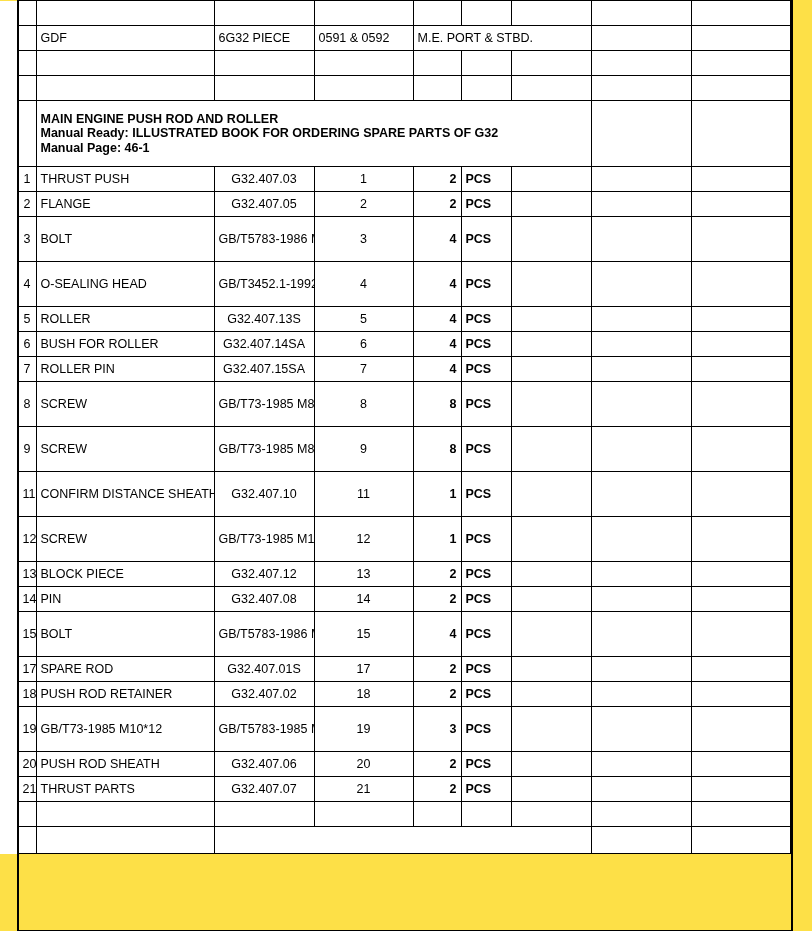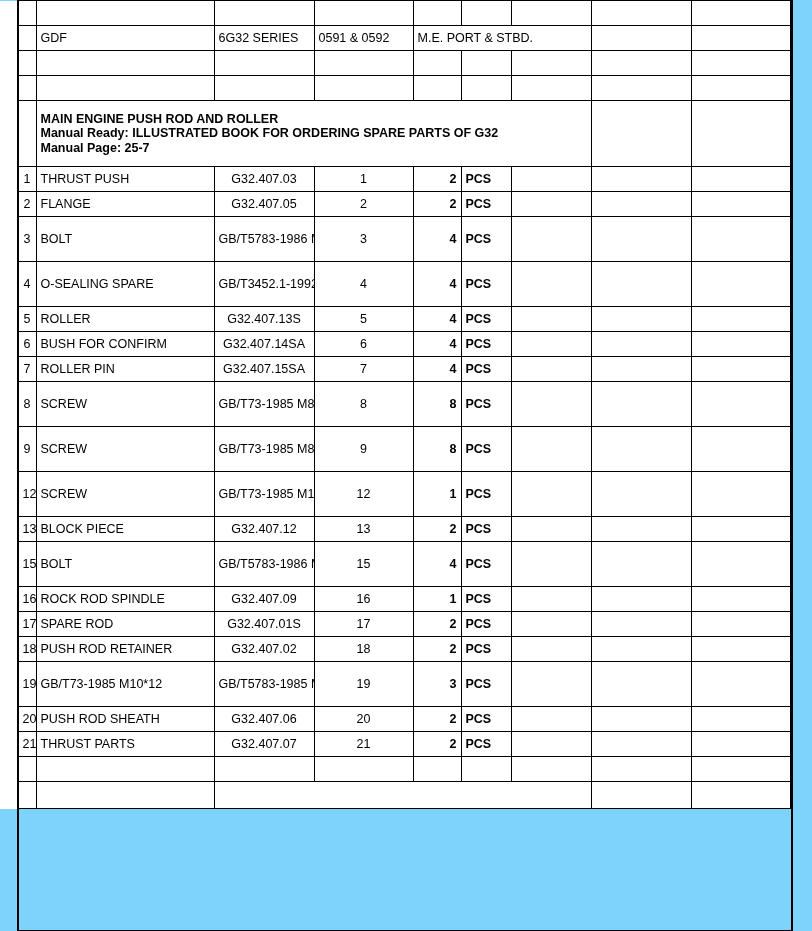--- a/index.html
+++ b/index.html
@@ -12,21 +12,21 @@
     height: 931px;
     font-family: "Liberation Sans", sans-serif;
     color: #000000;
     overflow: hidden;
   }
 
   #sheet {
     position: relative;
     width: 812px;
     height: 931px;
-    background: #7dd3fc;
+    background: #fde047;
   }
 
   table.grid {
     border-collapse: collapse;
     table-layout: fixed;
     width: 790px;
     margin: 0;
     font-size: 12.5px;
   }
 
@@ -130,21 +130,21 @@
           <td class="hdr"></td>
           <td class="hdr"></td>
           <td class="hdr"></td>
           <td class="hdr"></td>
           <td class="hdr"></td>
         </tr>
         <tr class="row-h25">
           <td class="noborder"></td>
           <td class="blankcell"></td>
           <td class="l">GDF</td>
-          <td class="l">6G32 SERIES</td>
+          <td class="l">6G32 PIECE</td>
           <td class="l">0591 &amp; 0592</td>
           <td class="l" colspan="3">M.E. PORT &amp; STBD.</td>
           <td></td>
           <td></td>
         </tr>
         <tr class="row-h25">
           <td class="noborder"></td>
           <td class="blankcell"></td>
           <td></td>
           <td></td>
@@ -166,21 +166,21 @@
           <td class="hdr l">DESC/DEL.</td>
           <td class="hdr r">Unit Price</td>
           <td class="hdr r">Amount</td>
         </tr>
         <tr>
           <td class="noborder"></td>
           <td></td>
           <td class="section" colspan="6" style="height: 65px;">
             <div>MAIN ENGINE PUSH ROD AND ROLLER</div>
             <div>Manual Ready: ILLUSTRATED BOOK FOR ORDERING SPARE PARTS OF G32</div>
-            <div>Manual Page: 25-7</div>
+            <div>Manual Page: 46-1</div>
           </td>
           <td class="yellow"></td>
           <td class="yellow"></td>
         </tr>
         <tr class="row-h25">
           <td class="noborder"></td>
           <td class="c">1</td>
           <td class="l">THRUST PUSH</td>
           <td class="c">G32.407.03</td>
           <td class="c">1</td>
@@ -210,21 +210,21 @@
           <td class="c">3</td>
           <td class="r b">4</td>
           <td class="l b">PCS</td>
           <td class="l"></td>
           <td class="yellow r"></td>
           <td class="yellow r"></td>
         </tr>
         <tr class="row-h45">
           <td class="noborder"></td>
           <td class="c">4</td>
-          <td class="l">O-SEALING SPARE</td>
+          <td class="l">O-SEALING HEAD</td>
           <td class="c wrap">GB/T3452.1-1992 58*2.65G</td>
           <td class="c">4</td>
           <td class="r b">4</td>
           <td class="l b">PCS</td>
           <td class="l"></td>
           <td class="yellow r"></td>
           <td class="yellow r"></td>
         </tr>
         <tr class="row-h25">
           <td class="noborder"></td>
@@ -234,21 +234,21 @@
           <td class="c">5</td>
           <td class="r b">4</td>
           <td class="l b">PCS</td>
           <td class="l"></td>
           <td class="yellow r"></td>
           <td class="yellow r"></td>
         </tr>
         <tr class="row-h25">
           <td class="noborder"></td>
           <td class="c">6</td>
-          <td class="l">BUSH FOR CONFIRM</td>
+          <td class="l">BUSH FOR ROLLER</td>
           <td class="c">G32.407.14SA</td>
           <td class="c">6</td>
           <td class="r b">4</td>
           <td class="l b">PCS</td>
           <td class="l"></td>
           <td class="yellow r"></td>
           <td class="yellow r"></td>
         </tr>
         <tr class="row-h25">
           <td class="noborder"></td>
@@ -281,20 +281,32 @@
           <td class="c wrap">GB/T73-1985 M8*12</td>
           <td class="c">9</td>
           <td class="r b">8</td>
           <td class="l b">PCS</td>
           <td class="l"></td>
           <td class="yellow r"></td>
           <td class="yellow r"></td>
         </tr>
         <tr class="row-h45">
           <td class="noborder"></td>
+          <td class="c">11</td>
+          <td class="l wrap">CONFIRM DISTANCE SHEATH</td>
+          <td class="c wrap">G32.407.10</td>
+          <td class="c">11</td>
+          <td class="r b">1</td>
+          <td class="l b">PCS</td>
+          <td class="l"></td>
+          <td class="yellow r"></td>
+          <td class="yellow r"></td>
+        </tr>
+        <tr class="row-h45">
+          <td class="noborder"></td>
           <td class="c">12</td>
           <td class="l">SCREW</td>
           <td class="c wrap">GB/T73-1985 M12*10</td>
           <td class="c">12</td>
           <td class="r b">1</td>
           <td class="l b">PCS</td>
           <td class="l"></td>
           <td class="yellow r"></td>
           <td class="yellow r"></td>
         </tr>
@@ -303,39 +315,39 @@
           <td class="c">13</td>
           <td class="l">BLOCK PIECE</td>
           <td class="c">G32.407.12</td>
           <td class="c">13</td>
           <td class="r b">2</td>
           <td class="l b">PCS</td>
           <td class="l"></td>
           <td class="yellow r"></td>
           <td class="yellow r"></td>
         </tr>
+        <tr class="row-h25">
+          <td class="noborder"></td>
+          <td class="c">14</td>
+          <td class="l">PIN</td>
+          <td class="c">G32.407.08</td>
+          <td class="c">14</td>
+          <td class="r b">2</td>
+          <td class="l b">PCS</td>
+          <td class="l"></td>
+          <td class="yellow r"></td>
+          <td class="yellow r"></td>
+        </tr>
         <tr class="row-h45">
           <td class="noborder"></td>
           <td class="c">15</td>
           <td class="l">BOLT</td>
           <td class="c wrap">GB/T5783-1986 M16*60</td>
           <td class="c">15</td>
           <td class="r b">4</td>
-          <td class="l b">PCS</td>
-          <td class="l"></td>
-          <td class="yellow r"></td>
-          <td class="yellow r"></td>
-        </tr>
-        <tr class="row-h25">
-          <td class="noborder"></td>
-          <td class="c">16</td>
-          <td class="l">ROCK ROD SPINDLE</td>
-          <td class="c">G32.407.09</td>
-          <td class="c">16</td>
-          <td class="r b">1</td>
           <td class="l b">PCS</td>
           <td class="l"></td>
           <td class="yellow r"></td>
           <td class="yellow r"></td>
         </tr>
         <tr class="row-h25">
           <td class="noborder"></td>
           <td class="c">17</td>
           <td class="l">SPARE ROD</td>
           <td class="c">G32.407.01S</td>

